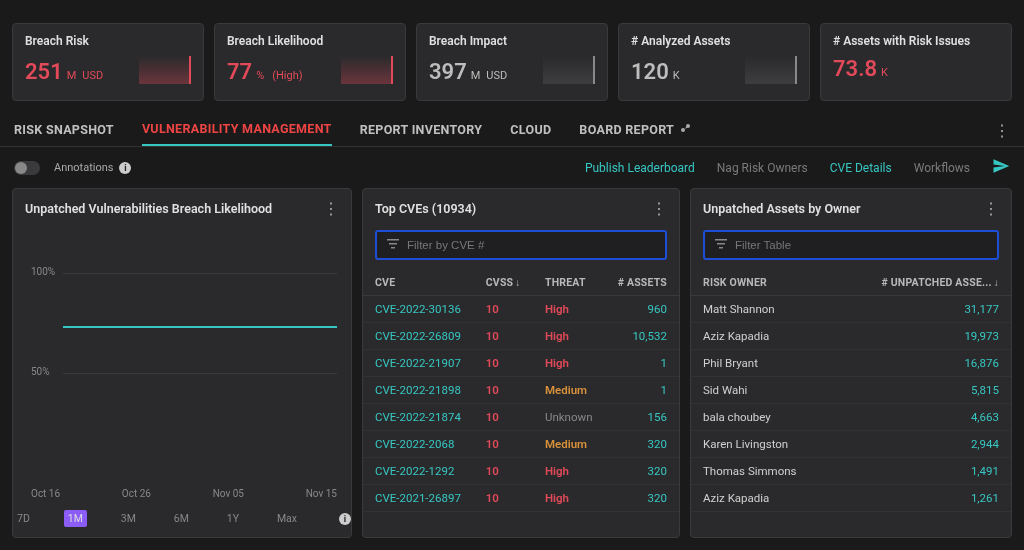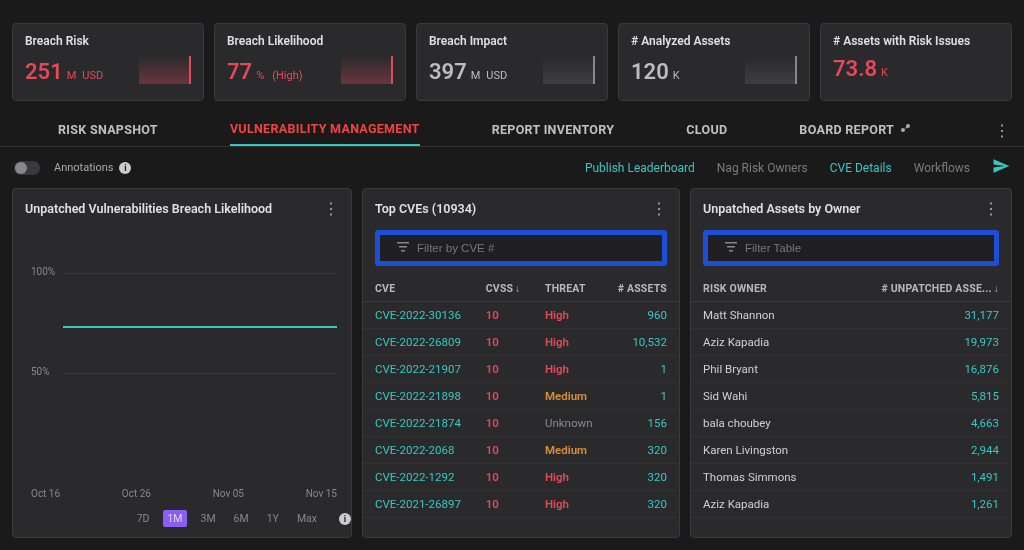--- a/index.html
+++ b/index.html
@@ -47,21 +47,21 @@
   
   .tab-row {
     display: flex; align-items: center; gap: 28px;
     padding: 6px 14px 0;
     border-bottom: 1px solid #333;
     position: relative;
   }
   .tab {
     font-size: 12.5px; font-weight: 700; color: #c0c0c0;
     padding: 6px 0 8px; cursor: pointer; letter-spacing: .3px;
-    display: flex; align-items: center; gap: 6px; margin-left: 44px;
+    display: flex; align-items: center; gap: 6px;
   }
   .tab.active { color: #ef4444; border-bottom: 2px solid #37c7c3; }
   .tab-icon { font-size: 11px; color: #aaa; }
   .tab-menu { margin-left: auto; color: #aaa; cursor: pointer; font-size: 16px; }
   
   .action-bar {
     display: flex; align-items: center; gap: 14px;
     padding: 10px 14px;
   }
   .toggle {
@@ -91,22 +91,22 @@
     height: 350px;
   }
   .panel-header {
     display: flex; align-items: center; justify-content: space-between;
     padding: 10px 12px 8px;
   }
   .panel-title { font-size: 12.5px; font-weight: 600; color: #e0e0e0; }
   .panel-menu { color: #aaa; cursor: pointer; font-size: 16px; }
   .filter-box {
     margin: 4px 12px 8px;
-    background: #1f1f21; border: 5px solid #1d4ed8; border-radius: 3px;
-    display: flex; align-items: center; gap: 8px; padding: 6px 17px;
+    background: #1f1f21; border: 2px solid #1d4ed8; border-radius: 3px;
+    display: flex; align-items: center; gap: 8px; padding: 6px 10px;
   }
   .filter-icon { color: #888; }
   .filter-input {
     background: transparent; border: none; outline: none;
     color: #ccc; font-size: 11.5px; width: 100%;
   }
   .filter-input::placeholder { color: #777; }
   
   .panel-1 { width: 340px; }
   .chart-area {
@@ -122,21 +122,21 @@
   .data-line {
     position: absolute; left: 50px; right: 14px; top: 100px; height: 2px;
     background: #37c7c3;
   }
   .x-axis {
     position: absolute; left: 18px; right: 14px; bottom: 38px;
     display: flex; justify-content: space-between; font-size: 10px; color: #888;
   }
   .range-row {
     position: absolute; left: 0; right: 0; bottom: 10px;
-    display: flex; justify-content: flex-end; gap: 10px; font-size: 10.5px;
+    display: flex; justify-content: space-between; gap: 10px; font-size: 10.5px;
     align-items: center;
   }
   .range-btn { color: #888; cursor: pointer; padding: 2px 4px; border-radius: 2px; }
   .range-btn.active { background: #8b5cf6; color: #ddd; }
   .range-info { margin-left: 8px; }
   
   .panel-2 { width: 318px; }
   .panel-3 { flex: 1; }
   .tbl { width: 100%; border-collapse: collapse; }
   .tbl th {

